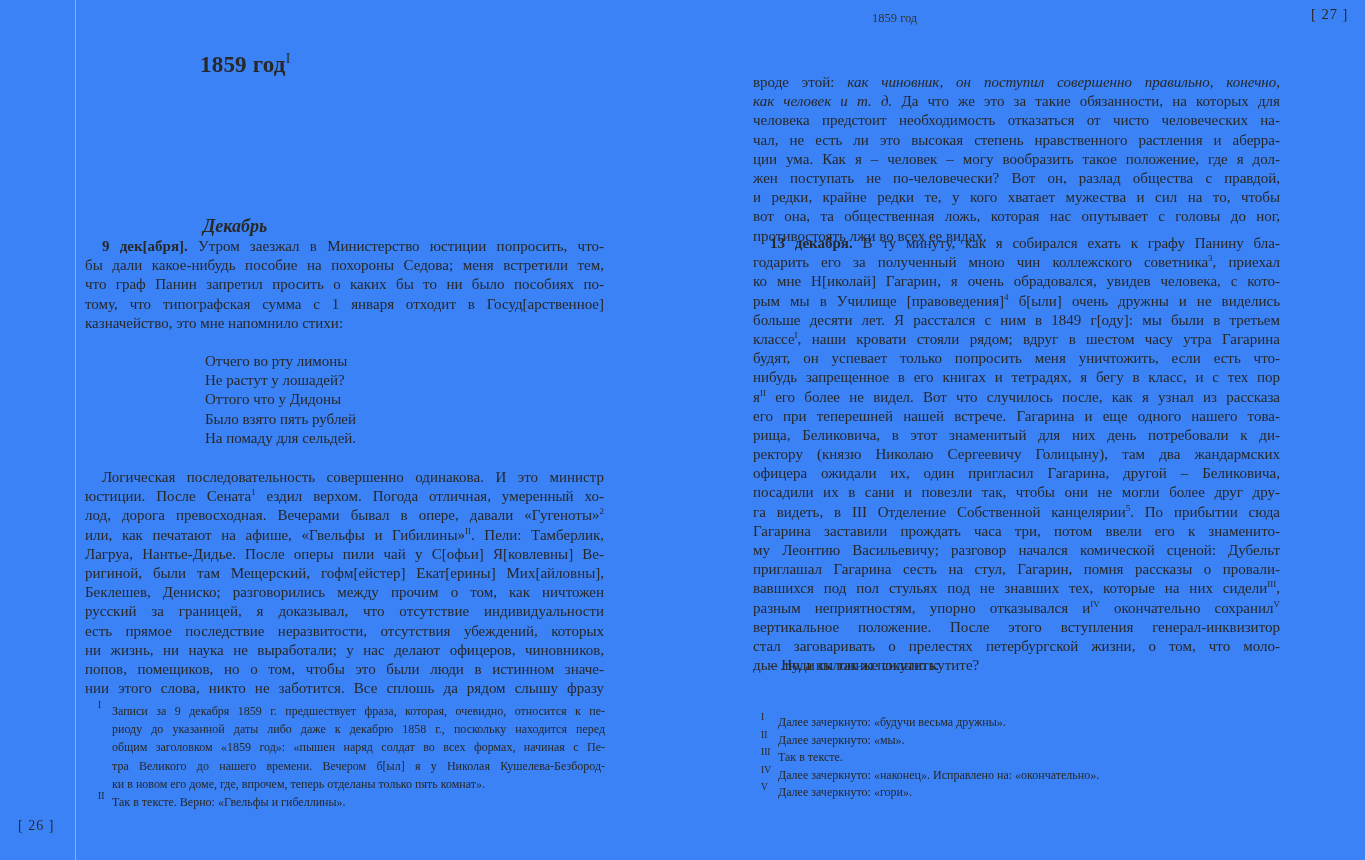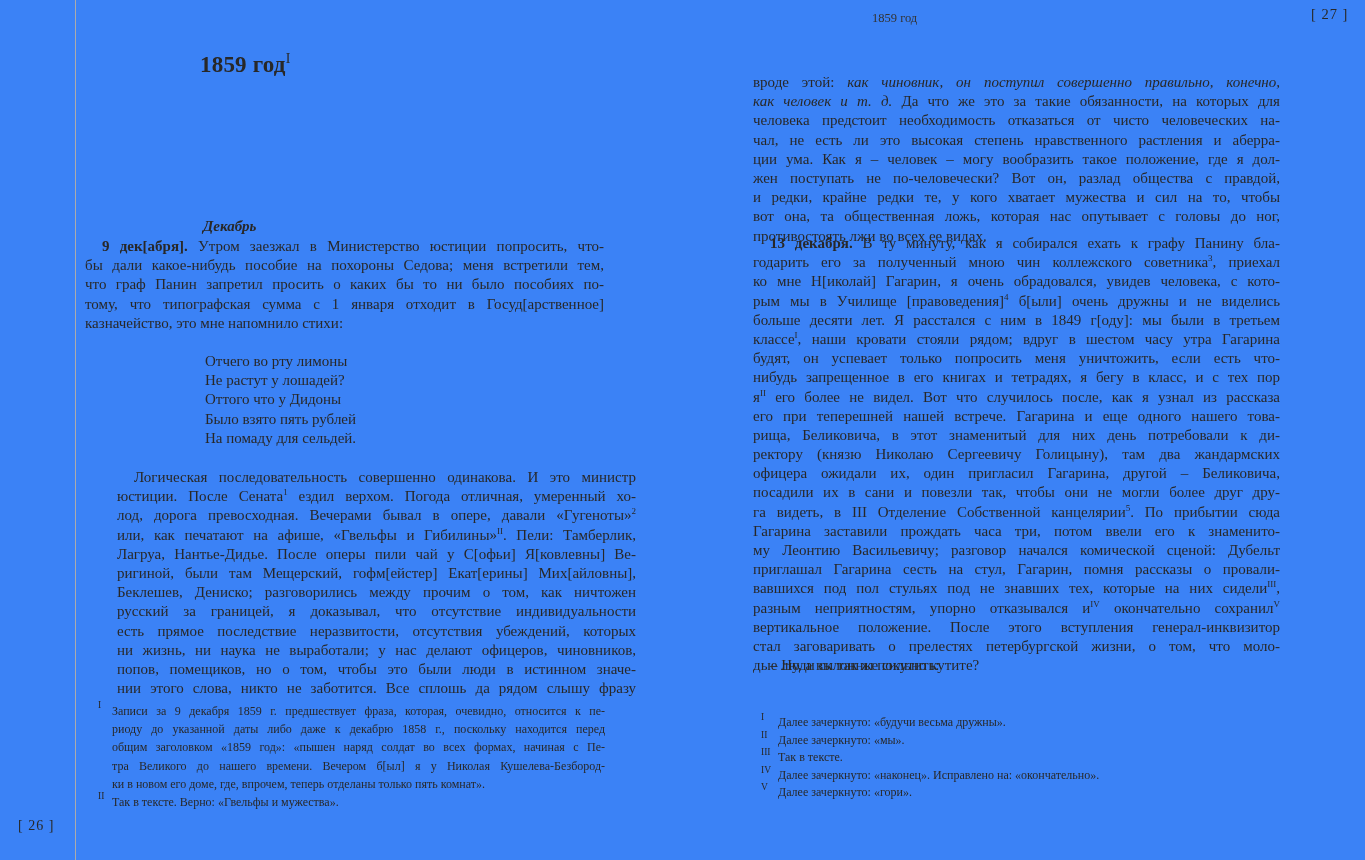--- a/index.html
+++ b/index.html
@@ -20,24 +20,24 @@
     height:19.2px;line-height:19.2px;
     font-size:15px;
     white-space:normal;overflow:visible;
   }
   .j{text-align:justify;text-align-last:justify;-moz-text-align-last:justify;}
   .indent-first .line:first-child{text-indent:17px;}
   sup{font-size:60%;line-height:0;vertical-align:super;}
   b{font-weight:bold;} i{font-style:italic;}
 
   .title{left:200px;top:50px;font-size:23px;line-height:30px;letter-spacing:.2px;}
-  .month-heading{left:203px;top:216px;font-size:15px;line-height:20px;}
+  .month-heading{left:203px;top:216px;font-size:18px;line-height:20px;}
   .l-para1{left:85px;top:237px;width:519px;}
   .l-poem{left:205px;top:352px;}
-  .l-para2{left:85px;top:468px;width:519px;margin-left:32px;}
+  .l-para2{left:85px;top:468px;width:519px;}
   .l-fns{left:98px;top:702px;width:507px;}
   .l-pagenum{left:18px;top:818px;font-size:14px;letter-spacing:1px;}
 
   .running-title{left:872px;top:11px;font-size:12.5px;color:#333;}
   .r-pagenum{left:1311px;top:6px;font-size:14.5px;letter-spacing:1px;}
   .r-para1{left:753px;top:73px;width:527px;}
   .r-para2{left:753px;top:234px;width:527px;}
   .r-dialogue{left:753px;top:656px;width:527px;text-indent:17px;}
   .r-fns{left:761px;top:714px;width:512px;}
 
@@ -100,21 +100,21 @@
           <div class="line j">Записи за 9 декабря 1859 г. предшествует фраза, которая, очевидно, относится к пе-</div>
           <div class="line j">риоду до указанной даты либо даже к декабрю 1858 г., поскольку находится перед</div>
           <div class="line j">общим заголовком «1859 год»: «пышен наряд солдат во всех формах, начиная с Пе-</div>
           <div class="line j">тра Великого до нашего времени. Вечером б[ыл] я у Николая Кушелева-Безбород-</div>
           <div class="line">ки в новом его доме, где, впрочем, теперь отделаны только пять комнат».</div>
         </div>
     </div>
     <div class="footnote">
       <span class="fn-m">II</span>
       <div class="fn-lines">
-          <div class="line">Так в тексте. Верно: «Гвельфы и мужества».</div>
+          <div class="line">Так в тексте. Верно: «Гвельфы и гибеллины».</div>
         </div>
     </div>
   </div>
 
   <div class="abs r-para1">
       <div class="line j">вроде этой: <i>как чиновник, он поступил совершенно правильно, конечно,</i></div>
       <div class="line j"><i>как человек и т. д.</i> Да что же это за такие обязанности, на которых для</div>
       <div class="line j">человека предстоит необходимость отказаться от чисто человеческих на-</div>
       <div class="line j">чал, не есть ли это высокая степень нравственного растления и аберра-</div>
       <div class="line j">ции ума. Как я – человек – могу вообразить такое положение, где я дол-</div>

